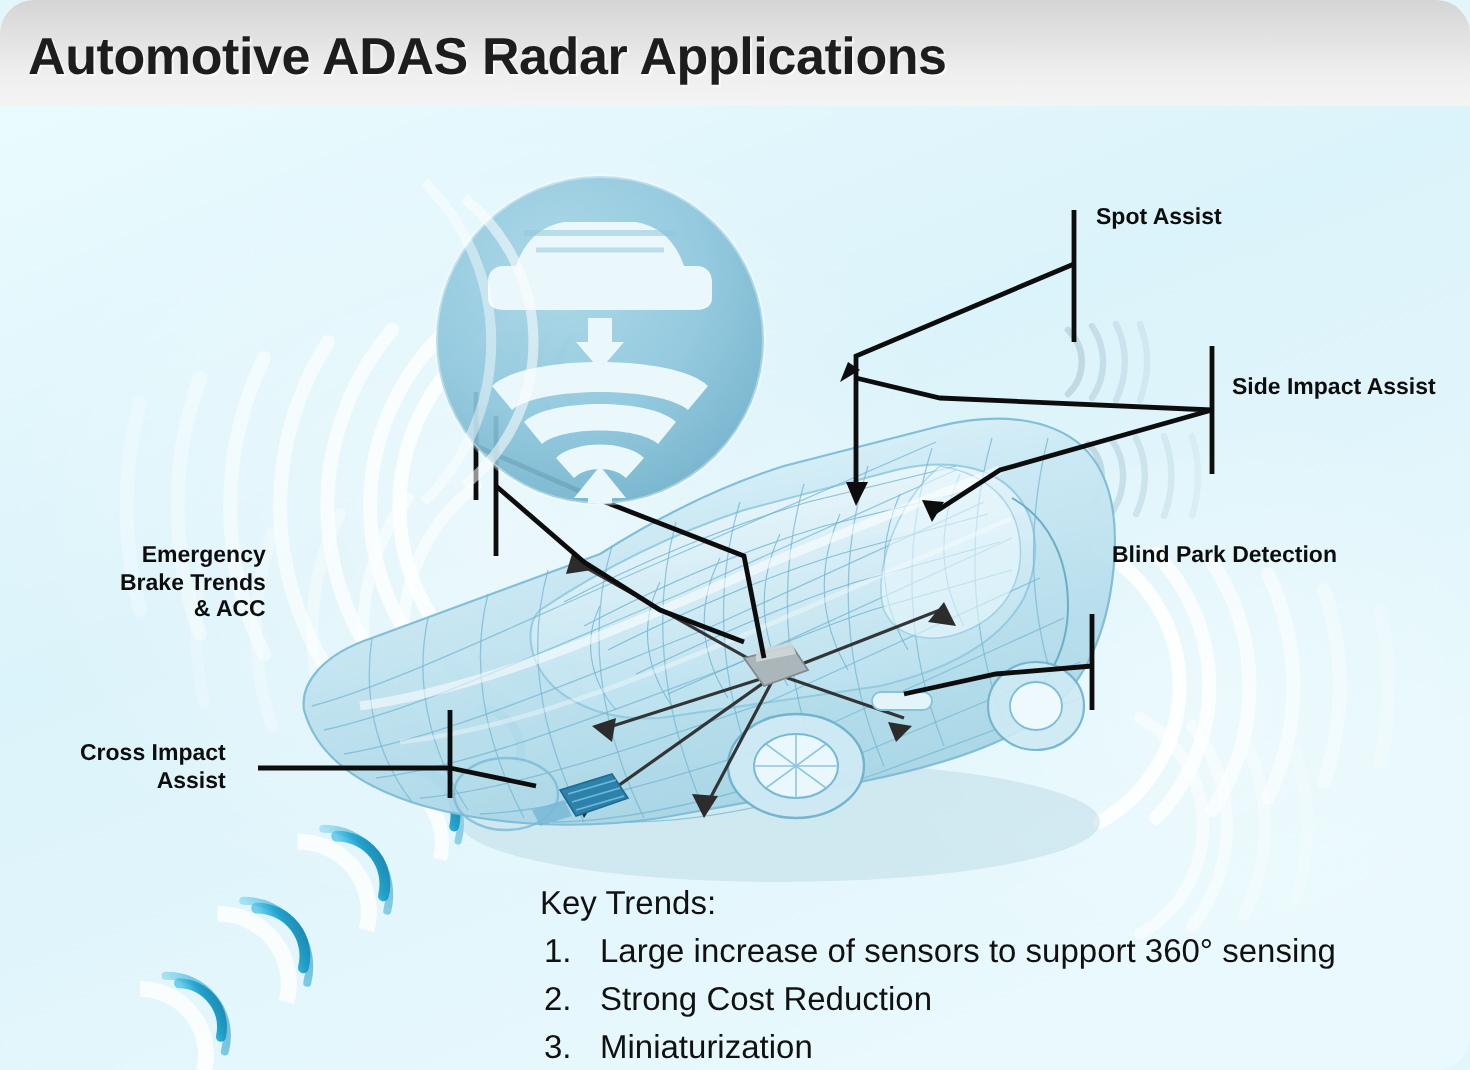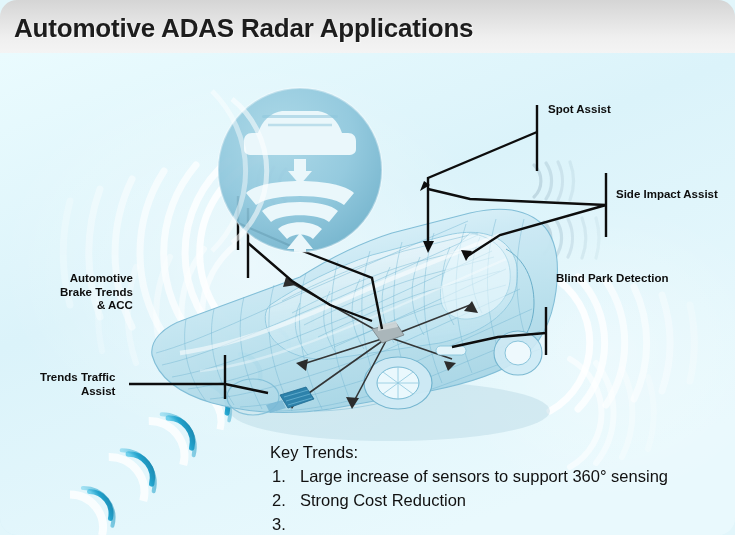--- a/index.html
+++ b/index.html
@@ -416,27 +416,27 @@
       <path d="M 212 198 A 112 112 0 0 0 212 38" stroke-width="5" opacity="0.8"></path>
     </g>
   </svg>
 
   <div id="header">
     <div id="title">Automotive ADAS Radar Applications</div>
   </div>
 
 
   <div class="label r" id="lbl-emergency">
-    <div>Automotive</div>
+    <div>Emergency</div>
     <div>Brake Trends</div>
     <div>&amp; ACC</div>
   </div>
 
   <div class="label r" id="lbl-cross">
-    <div>Trends Traffic</div>
+    <div>Cross Impact</div>
     <div>Assist</div>
   </div>
 
   <div class="label l" id="lbl-park">
     <div>Spot Assist</div>
   </div>
 
   <div class="label l" id="lbl-side">
     <div>Side Impact Assist</div>
   </div>
@@ -451,17 +451,18 @@
       <li>
         <span class="num">1.</span>
         <span>Large increase of sensors to support 360°  sensing</span>
       </li>
       <li>
         <span class="num">2.</span>
         <span>Strong Cost Reduction</span>
       </li>
       <li>
         <span class="num">3.</span>
+        <span>Miniaturization</span>
       </li>
     </ol>
   </div>
 
 </div>
 
 </body></html>

